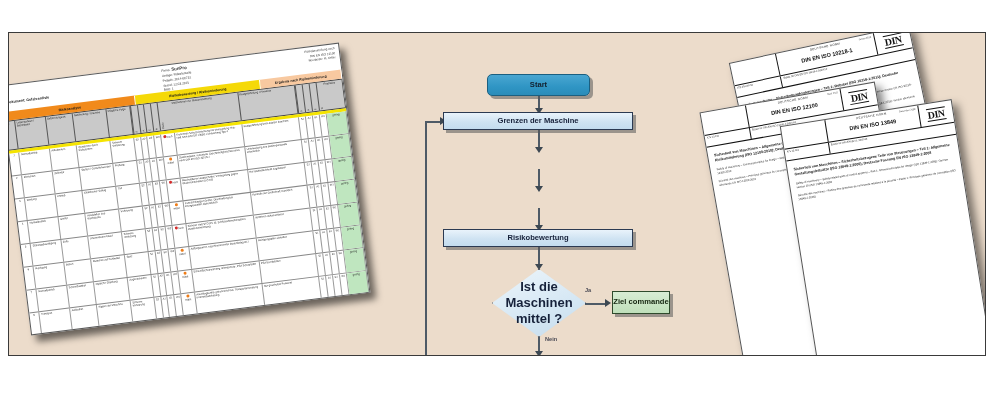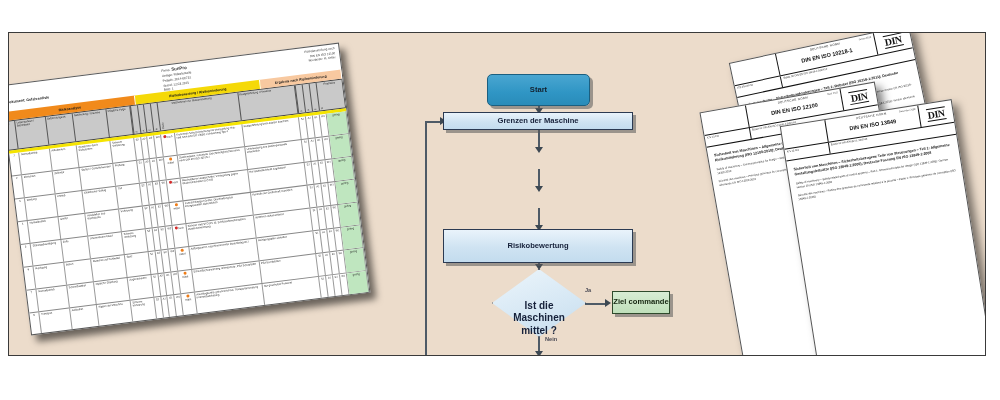--- a/index.html
+++ b/index.html
@@ -73,22 +73,22 @@
     position:absolute;width:94px;height:68px;
   }
   .diamond .dshape{
     position:absolute;inset:0;
     background:linear-gradient(160deg,#ecf5fb 0%,#d5e7f4 60%,#c6dcec 100%);
     border:1px solid #2b3a52;
     clip-path:polygon(50% 0,100% 50%,50% 100%,0 50%);
     filter:drop-shadow(3px 3px 0 rgba(90,90,90,.5));
   }
   .diamond .dtxt{
-    position:absolute;inset:0;display:flex;align-items:flex-end;justify-content:center;
-    font-size:10px;font-weight:bold;color:#16213a;text-align:center;line-height:1.25;
+    position:absolute;inset:0;display:flex;align-items:center;justify-content:center;
+    font-size:13px;font-weight:bold;color:#16213a;text-align:center;line-height:1.25;
   }
   .conn{position:absolute;background:#4e5a66;}
   .vline{width:1.6px;} .hline{height:1.6px;}
   .arrow-d{position:absolute;width:0;height:0;
       border-left:4px solid transparent;border-right:4px solid transparent;
       border-top:6px solid #3d4852;}
   .arrow-r{position:absolute;width:0;height:0;
       border-top:4px solid transparent;border-bottom:4px solid transparent;
       border-left:6px solid #3d4852;}
   .elabel{position:absolute;font-size:5.6px;font-weight:bold;color:#4a4a55;}
@@ -353,27 +353,27 @@
     <div class="elabel" style="left:178px;top:239px;">Ja</div>
 
     <div class="conn vline" style="left:131px;top:289px;height:21px;"></div>
     <div class="arrow-d" style="left:128px;top:303px;"></div>
     <div class="elabel" style="left:138px;top:288px;">Nein</div>
 
     <div class="conn vline" style="left:18px;top:73px;height:245px;"></div>
     <div class="conn hline" style="left:18px;top:73px;width:18px;"></div>
     <div class="arrow-r" style="left:33px;top:69px;"></div>
 
-    <div class="fbox start" style="left:80px;top:26px;width:103px;height:32px;">Start</div>
+    <div class="fbox start" style="left:80px;top:26px;width:103px;height:22px;">Start</div>
 
     <div class="fbox" style="left:36px;top:64px;width:190px;height:18px;">Grenzen der Maschine</div>
 
 
 
-    <div class="fbox" style="left:36px;top:181px;width:190px;height:34px;">Risikobewertung</div>
+    <div class="fbox" style="left:36px;top:181px;width:190px;height:18px;">Risikobewertung</div>
 
     <div class="diamond" style="left:85px;top:221px;">
       <div class="dshape"></div>
       <div class="dtxt">
         <div>
           <div>Ist die</div>
           <div>Maschinen</div>
           <div>mittel ?</div>
         </div>
       </div>

